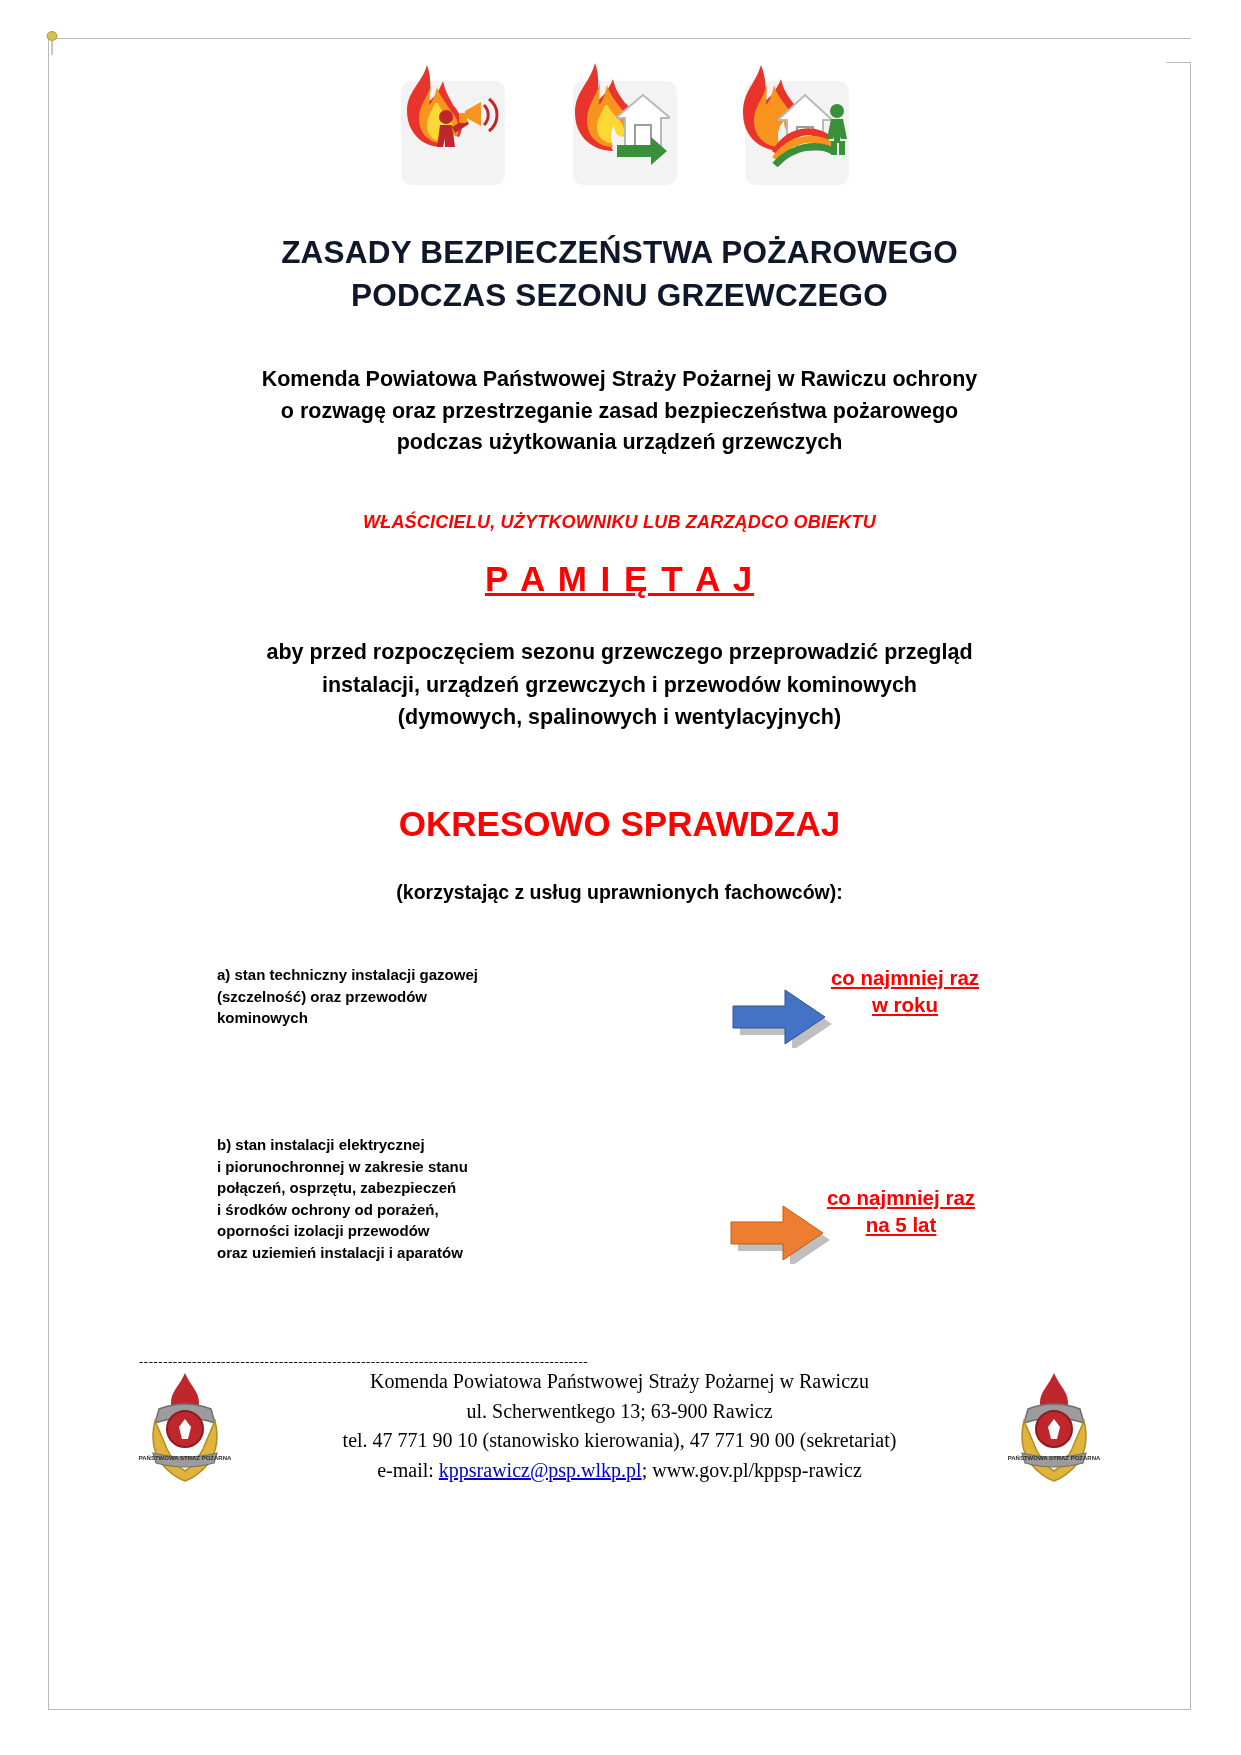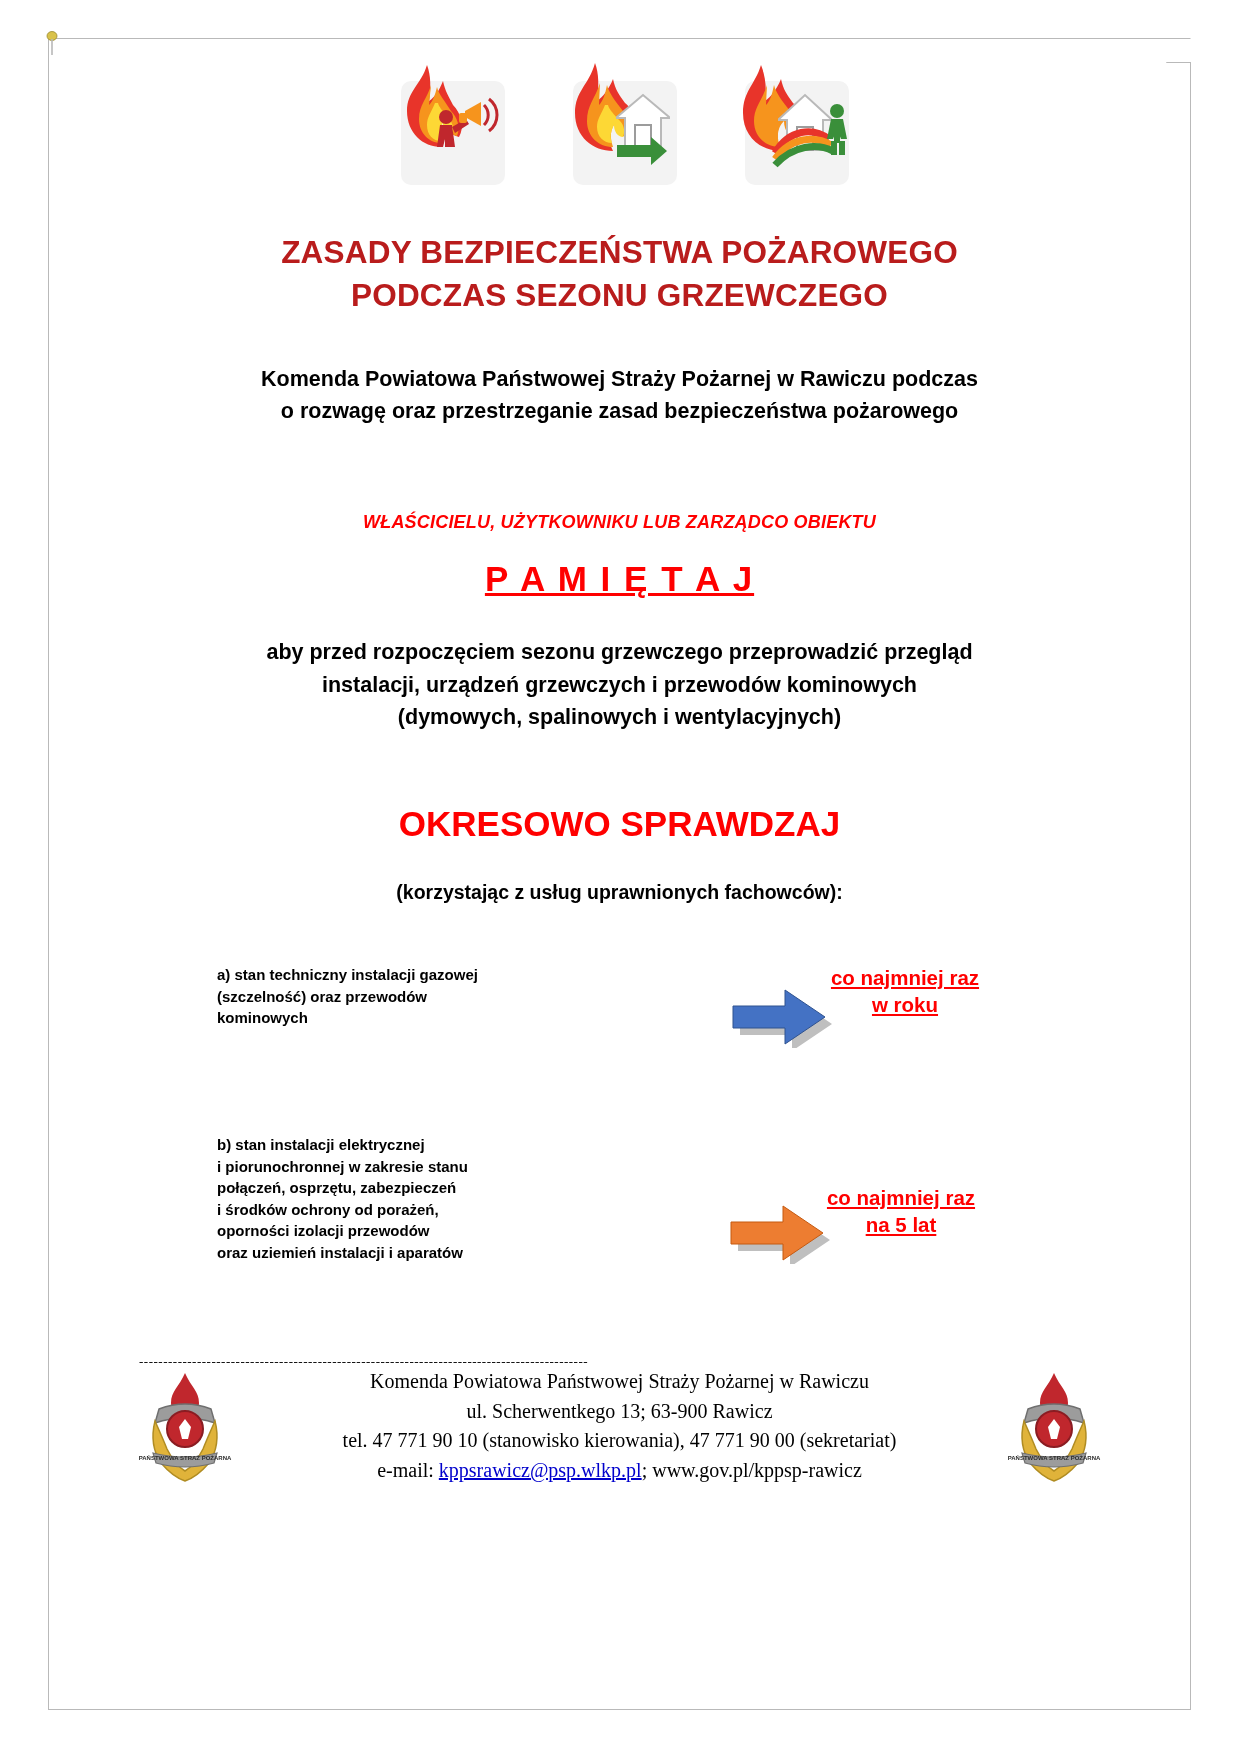--- a/index.html
+++ b/index.html
@@ -83,21 +83,21 @@
   #title-block {
     position: absolute;
     left: 0;
     top: 192px;
     width: 100%;
     text-align: center;
   }
   .title-line {
     font-size: 31.5px;
     font-weight: bold;
-    color: #b91c1c;
+    color: #0f172a;
     letter-spacing: 0.2px;
     line-height: 1.38;
   }
 
   #appeal-block {
     position: absolute;
     left: 0;
     top: 325px;
     width: 100%;
     text-align: center;
@@ -317,22 +317,23 @@
       </svg>
     </div>
   </div>
 
   <div id="title-block">
     <div class="title-line">ZASADY BEZPIECZEŃSTWA POŻAROWEGO</div>
     <div class="title-line">PODCZAS SEZONU GRZEWCZEGO</div>
   </div>
 
   <div id="appeal-block">
-    <div class="appeal-line">Komenda Powiatowa Państwowej Straży Pożarnej w Rawiczu podczas</div>
+    <div class="appeal-line">Komenda Powiatowa Państwowej Straży Pożarnej w Rawiczu ochrony</div>
     <div class="appeal-line">o rozwagę oraz przestrzeganie zasad bezpieczeństwa pożarowego</div>
+    <div class="appeal-line">podczas użytkowania urządzeń grzewczych</div>
   </div>
 
   <div id="owner-line">WŁAŚCICIELU, UŻYTKOWNIKU LUB ZARZĄDCO OBIEKTU</div>
 
   <div id="remember-line">P A M I Ę T A J</div>
 
   <div id="remember-body">
     <div class="body-line">aby przed rozpoczęciem sezonu grzewczego przeprowadzić  przegląd</div>
     <div class="body-line">instalacji, urządzeń grzewczych i przewodów kominowych</div>
     <div class="body-line">(dymowych, spalinowych i wentylacyjnych)</div>

